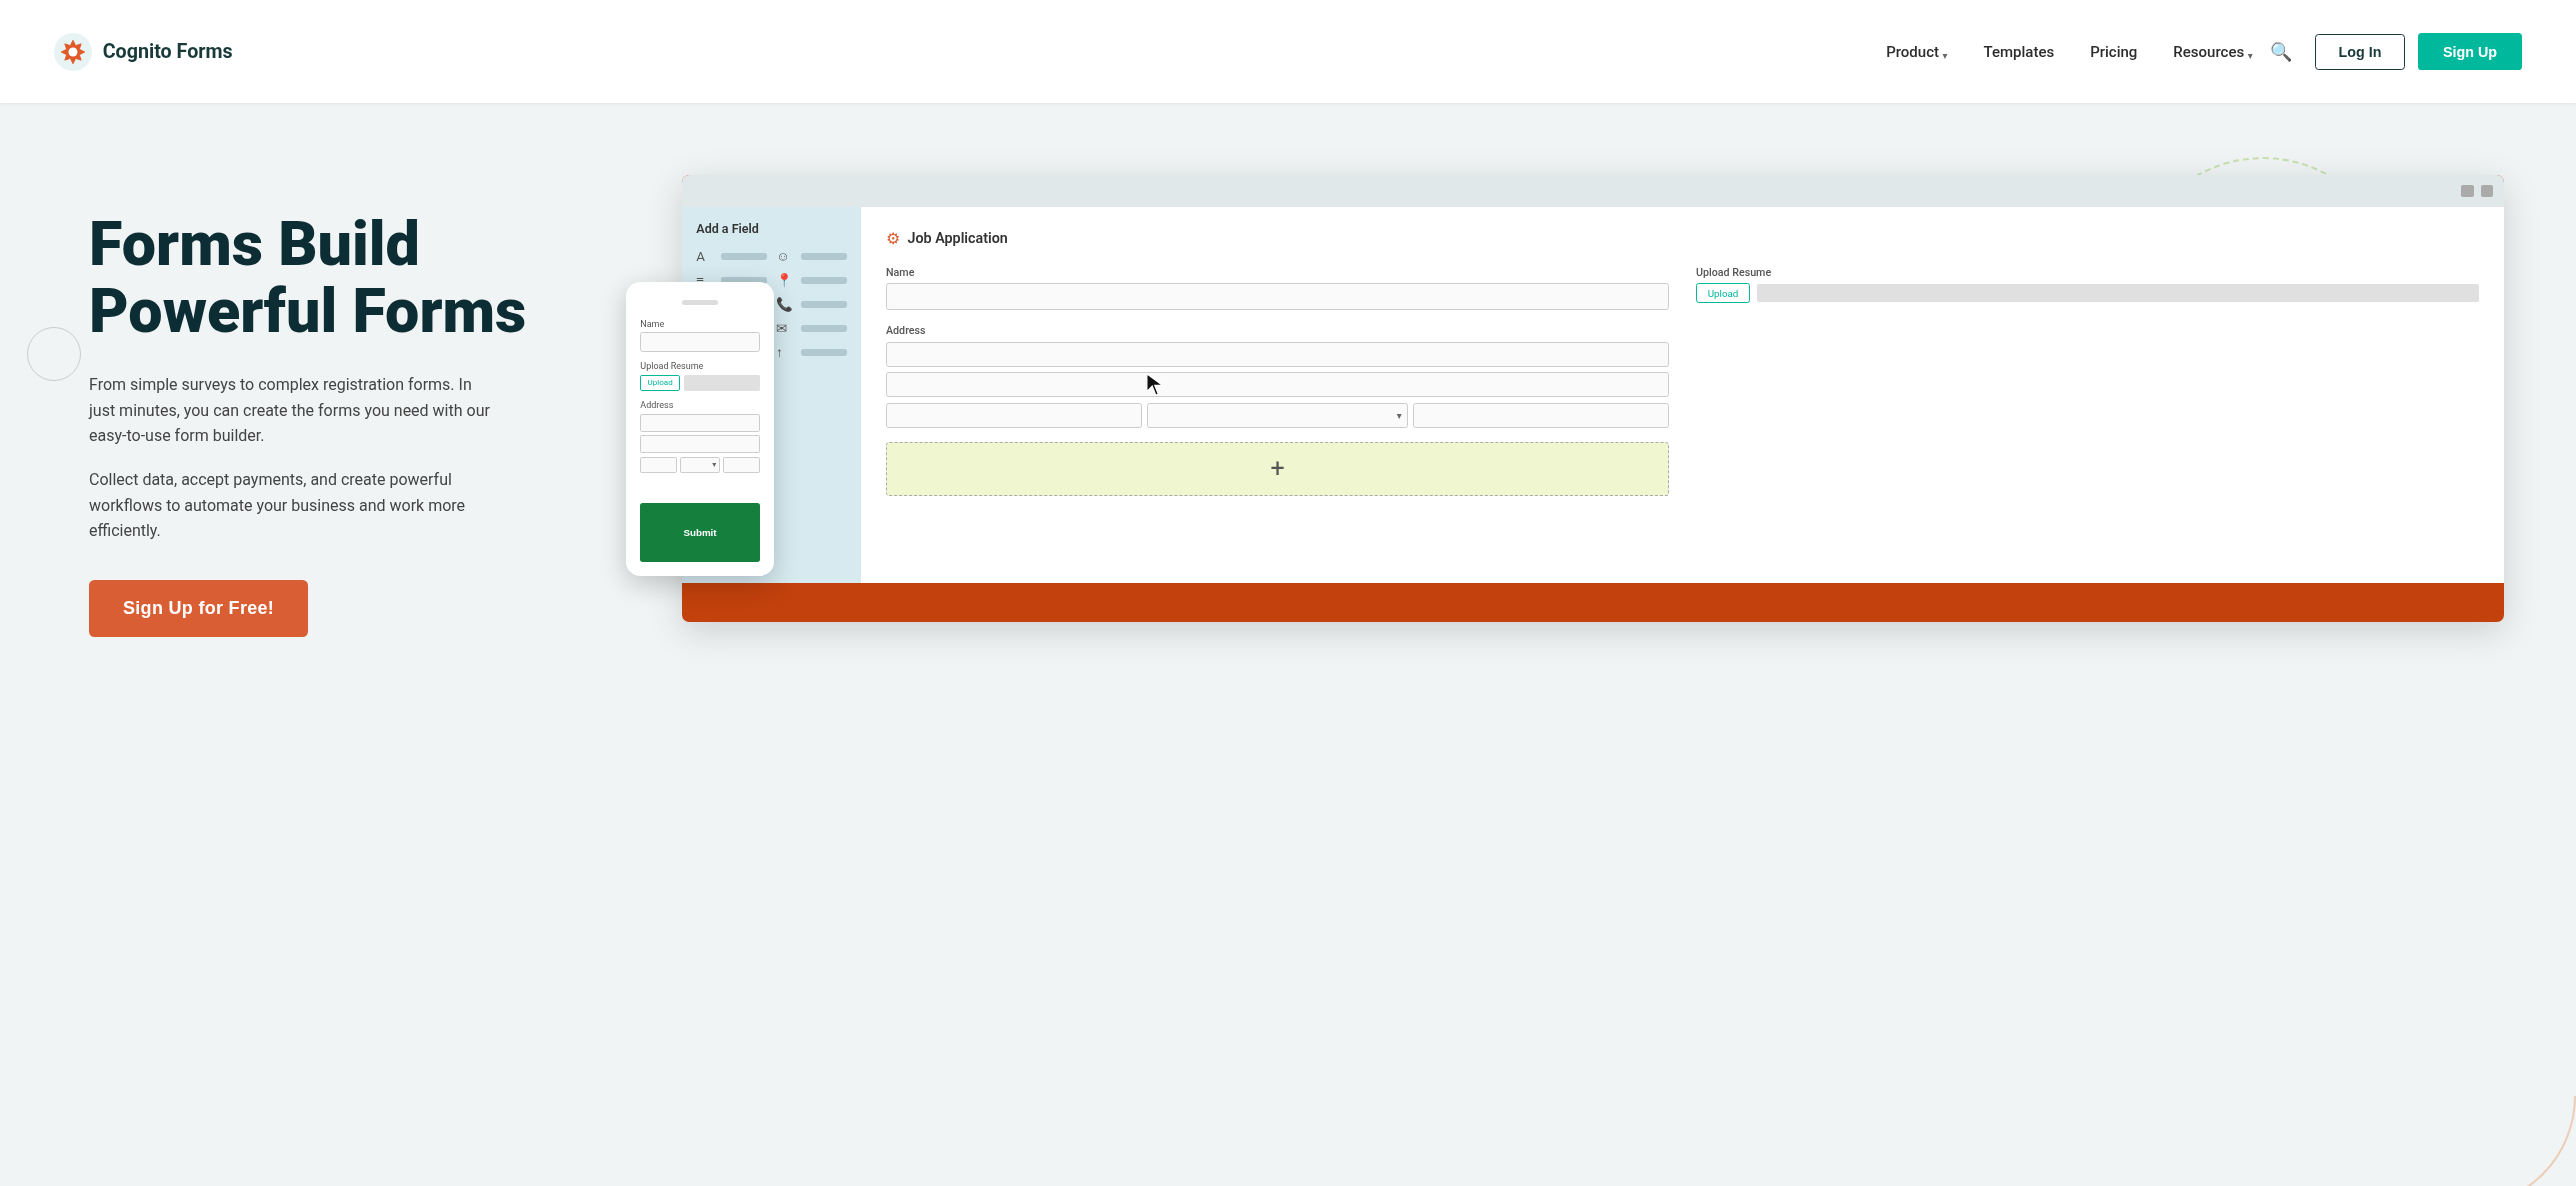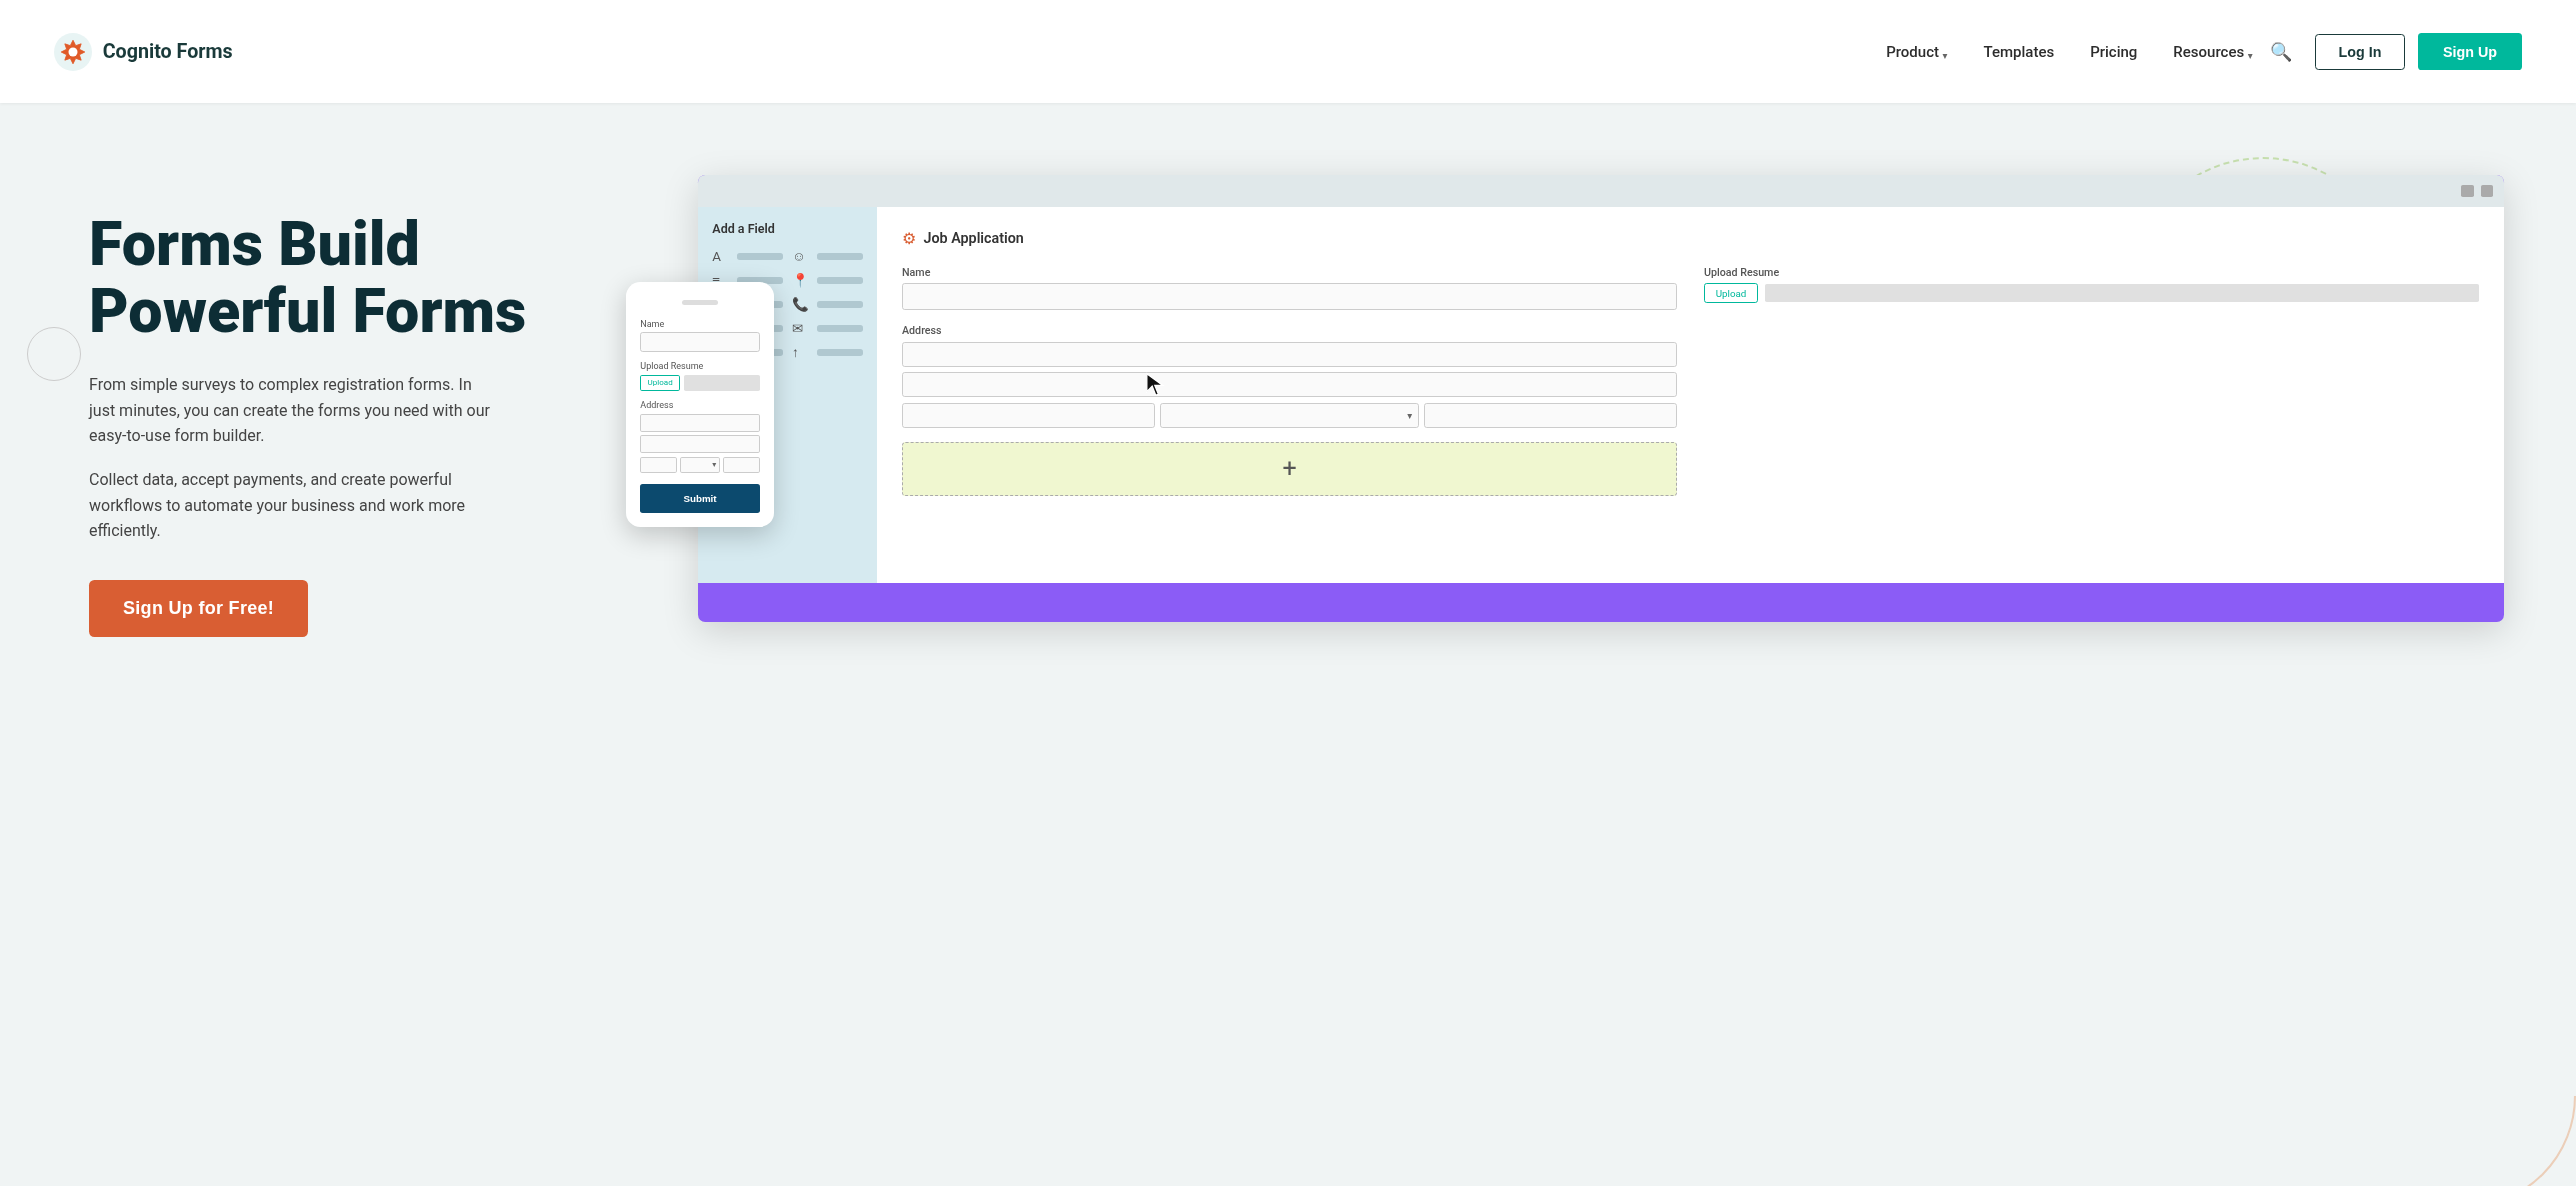--- a/index.html
+++ b/index.html
@@ -171,23 +171,23 @@
       flex: 1;
       position: relative;
       margin-left: 54px;
       height: 519px;
     }
 
     
     .form-builder-window {
       position: absolute;
       top: 0;
-      left: 72px;
+      left: 56px;
       right: 0;
-      background: #8b5cf6;
+      background: #c2410c;
       border-radius: 7.2px;
       box-shadow: 0 9px 36px rgba(0,0,0,0.15);
       overflow: hidden;
       height: 447px;
     }
     .window-titlebar {
       background: #e0e8ea;
       height: 32px;
       display: flex;
       align-items: center;
@@ -466,28 +466,29 @@
     }
     .mobile-addr-sel {
       flex: 1;
       height: 16px;
       border: 0.9px solid #ccc;
       background: #fafafa;
       border-radius: 1.8px;
     }
     .mobile-submit-btn {
       width: 100%;
-      padding: 9px;
-      background: #0c4a6e;
+      padding: 24px;
+      background: #15803d;
       color: #fff;
       border: none;
       border-radius: 2.7px;
       font-size: 9.8px;
       font-weight: 600;
       cursor: pointer;
+      margin-top: 19px;
     }
 
     
     .cursor-arrow {
       position: absolute;
       top: 197px;
       left: 519px;
       font-size: 25px;
       z-index: 6;
       color: #000;

